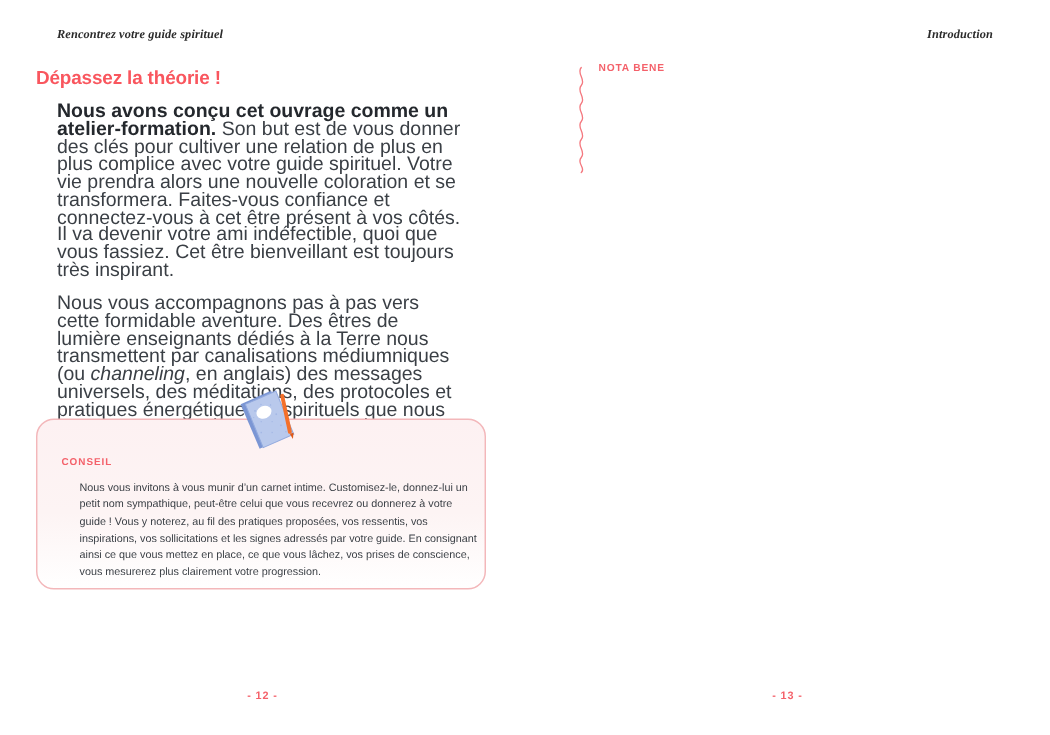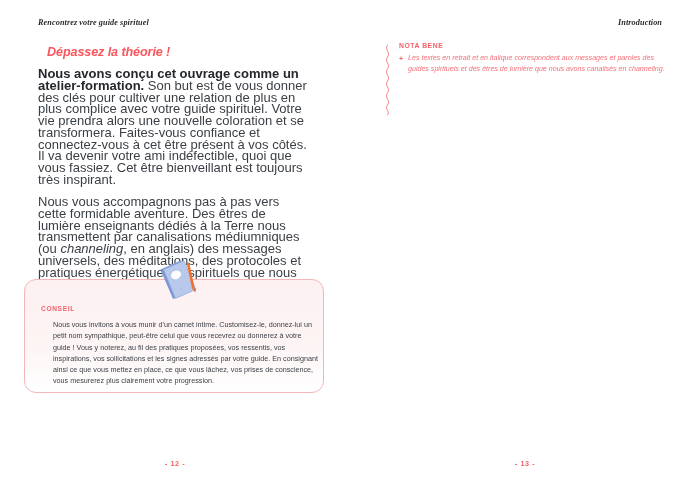--- a/index.html
+++ b/index.html
@@ -50,28 +50,27 @@
     text-align: center;
     font-size: 7.2px;
     font-weight: bold;
     color: #f4616a;
     letter-spacing: 0.6px;
   }
 
   
   .l-title {
     position: absolute;
-    left: 47px;
+    left: 24px;
     top: 45px;
     font-size: 12.6px;
     font-weight: bold;
     color: #f9565e;
     letter-spacing: -0.1px;
     white-space: nowrap;
-    font-style: italic;
   }
   .body-col {
     position: absolute;
     left: 38px;
     top: 68px;
     width: 272px;
     font-size: 13px;
     line-height: 11.75px;
     color: #3a3f45;
     text-align: left;
@@ -231,23 +230,19 @@
                  C 1 29, 8 33, 4.5 37
                  C 1 41, 8 45, 4.5 49
                  C 1 53, 8 57, 4.5 61
                  C 1 65, 8 68, 4.5 71" fill="none" stroke="#f4787f" stroke-width="0.9" stroke-linecap="round"></path>
       </svg>
 
       <div class="nb-inner">
         <div class="nb-title">NOTA BENE</div>
 
 
-        <div class="nb-item">
-          <span class="nb-plus">+</span>
-          <span class="nb-body">Les textes en retrait et en italique correspondent aux messages et paroles des guides spirituels et des êtres de lumière que nous avons canalisés en channeling.</span>
-        </div>
       </div>
     </div>
 
     <div class="folio">- 13 -</div>
   </div>
 
 </div>
 
 </body></html>

